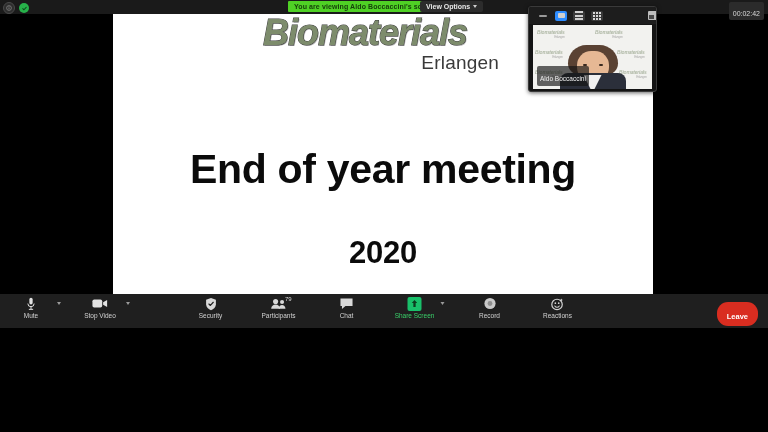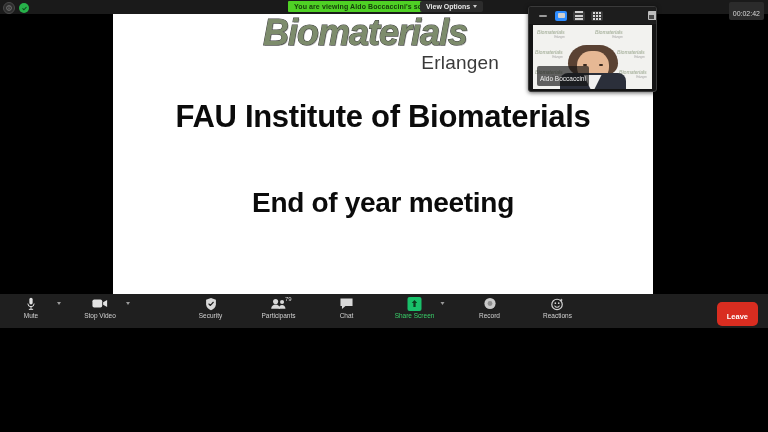--- a/index.html
+++ b/index.html
@@ -29,21 +29,21 @@
   .slide{position:absolute;left:113px;top:14px;width:540px;height:384px;background:#fff;overflow:hidden;}
   .logo{position:absolute;left:150px;top:0px;width:240px;text-align:right;}
   .logo-main{font-size:36px;font-weight:bold;font-style:italic;color:#7d8c6c;letter-spacing:-1px;
       line-height:38px;text-align:left;
       -webkit-text-stroke:1px #3d3d3d;paint-order:stroke fill;text-shadow:1px 1px 0 rgba(60,60,60,.35);}
   .logo-sub{font-size:19px;color:#3a3a3a;line-height:22px;text-align:right;padding-right:4px;letter-spacing:.2px;}
 
   .slide-body{position:absolute;left:0;top:86px;width:540px;text-align:center;}
   .s-line{font-weight:bold;color:#0b0b0b;letter-spacing:-0.3px;}
   .s1{font-size:31px;line-height:34px;}
-  .s2{font-size:28px;line-height:34px;margin-top:52px;}
+  .s2{font-size:41px;line-height:34px;margin-top:52px;}
   .s3{font-size:31px;line-height:34px;margin-top:50px;}
 
   
   .selfview{position:absolute;left:528px;top:6px;width:127px;height:84px;background:#141414;
       border:1px solid #3a3a3a;border-radius:3px;box-shadow:0 1px 4px rgba(0,0,0,.6);overflow:hidden;}
   .sv-controls{position:absolute;left:0;top:0;width:127px;height:17px;background:#1d1d1d;
       display:flex;align-items:center;gap:6px;padding-left:8px;}
   .sv-btn{width:12px;height:10px;border-radius:2px;background:#3a3a3a;display:flex;align-items:center;justify-content:center;}
   .sv-btn.active{background:#2d8cff;}
   .sv-btn.min{background:transparent;}
@@ -77,21 +77,21 @@
   .tb-center{position:absolute;left:50%;transform:translateX(-50%);top:2px;display:flex;gap:22px;}
   .tb-item{width:46px;display:flex;flex-direction:column;align-items:center;gap:1px;cursor:pointer;}
   .tb-ic{height:15px;display:flex;align-items:center;justify-content:center;position:relative;}
   .tb-lb{font-size:6.5px;color:#d2d2d2;white-space:nowrap;line-height:8px;}
   .tb-lb.green{color:#3ad06a;}
   .grp{display:flex;align-items:flex-start;gap:3px;}
   .chev-sm{width:0;height:0;border-left:2.5px solid transparent;border-right:2.5px solid transparent;
       border-top:3px solid #9a9a9a;margin-top:6px;}
   .count{position:absolute;left:15px;top:0px;font-size:6px;color:#d8d8d8;}
   .share-sq{width:14px;height:14px;background:#19c06a;border-radius:2px;display:flex;align-items:center;justify-content:center;}
-  .leave{position:absolute;right:10px;top:8px;background:#d92d20;border-radius:5px;padding:3px 10px;cursor:pointer;}
+  .leave{position:absolute;right:10px;top:8px;background:#d92d20;border-radius:11px;padding:3px 10px;cursor:pointer;}
   .leave span{font-size:7.5px;color:#fff;font-weight:bold;}
   svg{display:block;}
 </style>
 </head>
 <body>
 
 <div id="app">
 
   <div class="topbar">
 
@@ -125,22 +125,22 @@
   </div>
 
   <div class="slide">
 
     <div class="logo">
       <div class="logo-main">Biomaterials</div>
       <div class="logo-sub">Erlangen</div>
     </div>
 
     <div class="slide-body">
-      <div class="s-line s1">FAU Institute of Biomaterials</div>
       <div class="s-line s2">End of year meeting</div>
+      <div class="s-line s3">2020</div>
     </div>
   </div>
 
   <div class="selfview">
 
     <div class="sv-controls">
       <div class="sv-btn min">
           <i class="sv-dash"></i>
         </div>
       <div class="sv-btn active">

